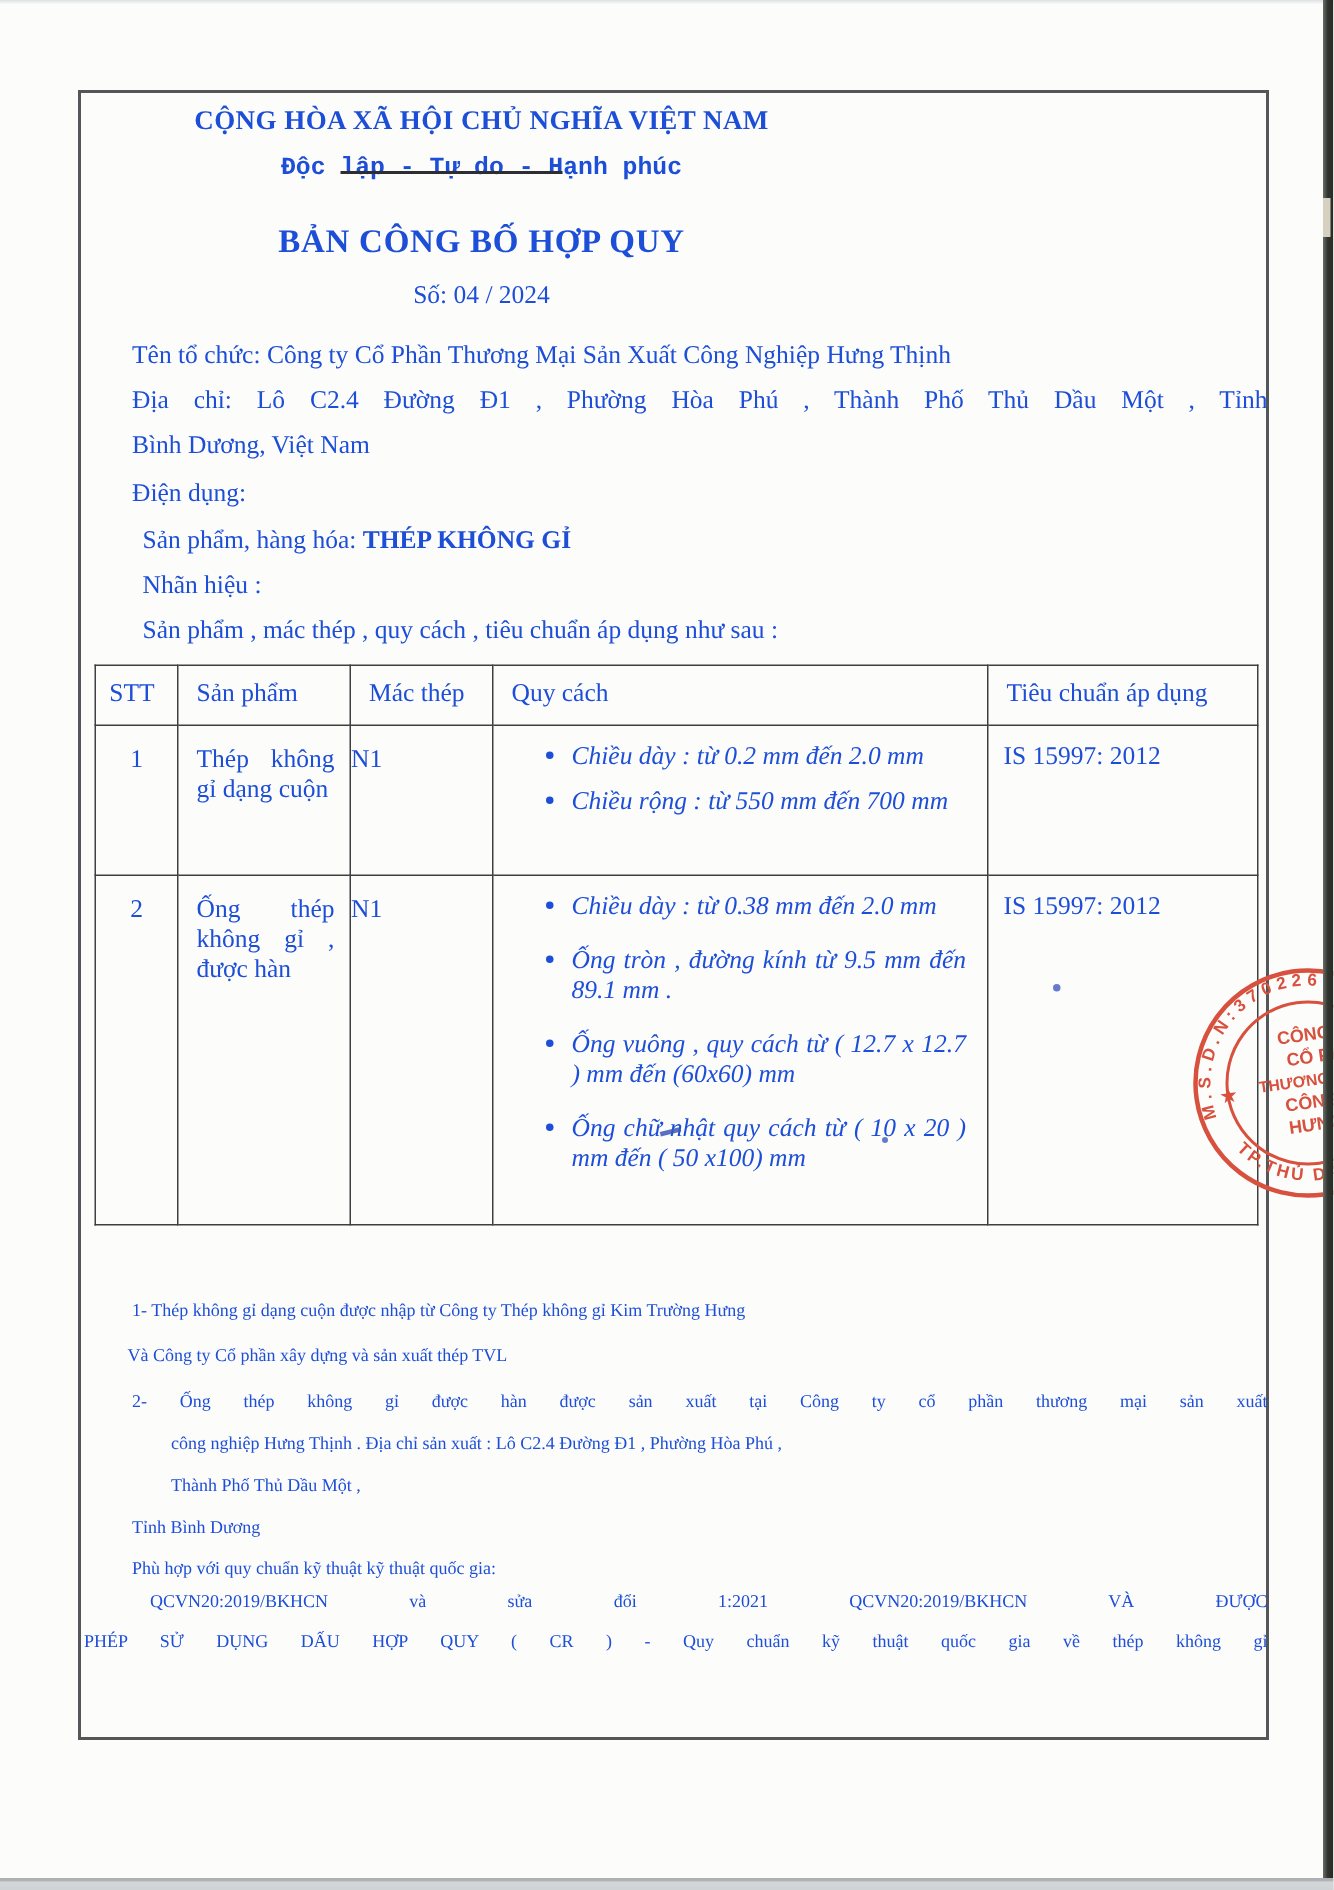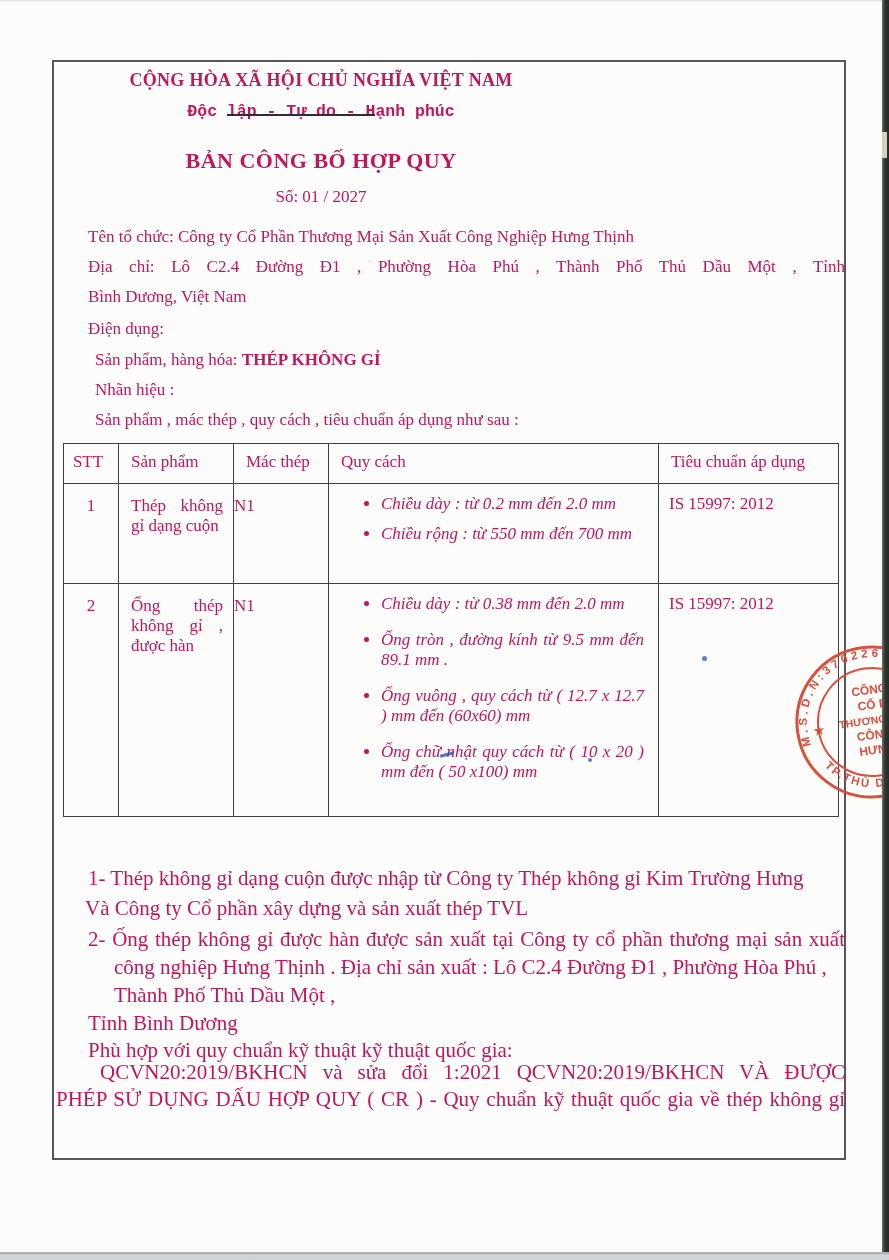--- a/index.html
+++ b/index.html
@@ -1,20 +1,20 @@
 <!DOCTYPE html>
 <html><head>
 <meta charset="utf-8">
 <style>
   * { margin:0; padding:0; box-sizing:border-box; }
   html,body { width:889px; }
   body { font-family:"Liberation Serif", serif; background:#ffffff; }
   #page {
     position:relative; width:889px; height:1260px;
-    background:#fcfcfa; overflow:hidden; color:#be185d;
+    background:#fcfcfa; overflow:hidden; color:#1d4ed8;
   }
   .abs { position:absolute; }
   .ctr { text-align:center; }
   .jl  { text-align:justify; text-align-last:justify; }
   .b   { font-weight:bold; }
 
   
   #scan-top { left:0; top:0; width:889px; height:3px;
     background:linear-gradient(to bottom,#dde1e4,rgba(255,255,255,0)); }
   #scan-right { left:882px; top:0; width:7px; height:1260px;
@@ -47,21 +47,21 @@
   td.cell-sp  { padding:12px 10px 0 12px; text-align:justify; }
   td.cell-mt  { text-align:left; padding-top:12px; }
   td.cell-tc  { padding:10px 6px 14px 10px; }
   td.cell-qc ul { margin:10px 0 0 0; padding:0 14px 0 52px; list-style:disc; }
   td.cell-qc li { margin-bottom:10px; text-align:justify;font-style:italic; }
   tr.row-2 td.cell-qc li { margin-bottom:16px; }
   tr.row-1 { height:100px; }
   tr.row-2 { height:233px; }
 
   
-  .note { font-size:21px; z-index:2; }
+  .note { font-size:12px; z-index:2; }
 
   
   #stamp { left:787px; top:634px; width:180px; height:180px; z-index:3; }
   #stamp text, #stamp textPath { font-family:"Liberation Sans", sans-serif; font-weight:bold; }
 
   .ink-dot { border-radius:50%; background:#4a63c4; opacity:.85; z-index:4; }
   #ink-dash { left:440px; top:753px; width:14px; height:3px; background:#3a57b5;
     transform:rotate(-14deg); opacity:.85; z-index:4; }
 </style>
 </head>
@@ -69,21 +69,21 @@
 
 <div id="page">
 
   <div class="abs" id="scan-top"></div>
   <div class="abs" id="frame"></div>
 
   <div class="abs hdr ctr b" id="national-title">CỘNG HÒA XÃ HỘI CHỦ NGHĨA VIỆT NAM</div>
   <div class="abs hdr ctr b" id="national-motto">Độc lập - Tự do - Hạnh phúc</div>
   <div class="abs" id="motto-underline"></div>
   <div class="abs hdr ctr b" id="doc-title">BẢN CÔNG BỐ HỢP QUY</div>
-  <div class="abs hdr ctr" id="doc-number">Số: 01 / 2027</div>
+  <div class="abs hdr ctr" id="doc-number">Số: 04 / 2024</div>
 
   <div class="abs line" style="left:88px; top:226px;">Tên tổ chức: Công ty Cổ Phần Thương Mại Sản Xuất Công Nghiệp Hưng Thịnh</div>
   <div class="abs line jl" style="left:88px; top:256px; width:757px;">Địa chỉ: Lô C2.4 Đường Đ1 , Phường Hòa Phú , Thành Phố Thủ Dầu Một , Tỉnh</div>
   <div class="abs line" style="left:88px; top:286px;">Bình Dương, Việt Nam</div>
   <div class="abs line" style="left:88px; top:318px;">Điện dụng:</div>
   <div class="abs line" style="left:95px; top:349px;">
     <span>Sản phẩm, hàng hóa: </span><span class="b">THÉP KHÔNG GỈ</span>
   </div>
   <div class="abs line" style="left:95px; top:379px;">Nhãn hiệu :</div>
   <div class="abs line" style="left:95px; top:409px;">Sản phẩm , mác thép , quy cách , tiêu chuẩn áp dụng như sau :</div>

